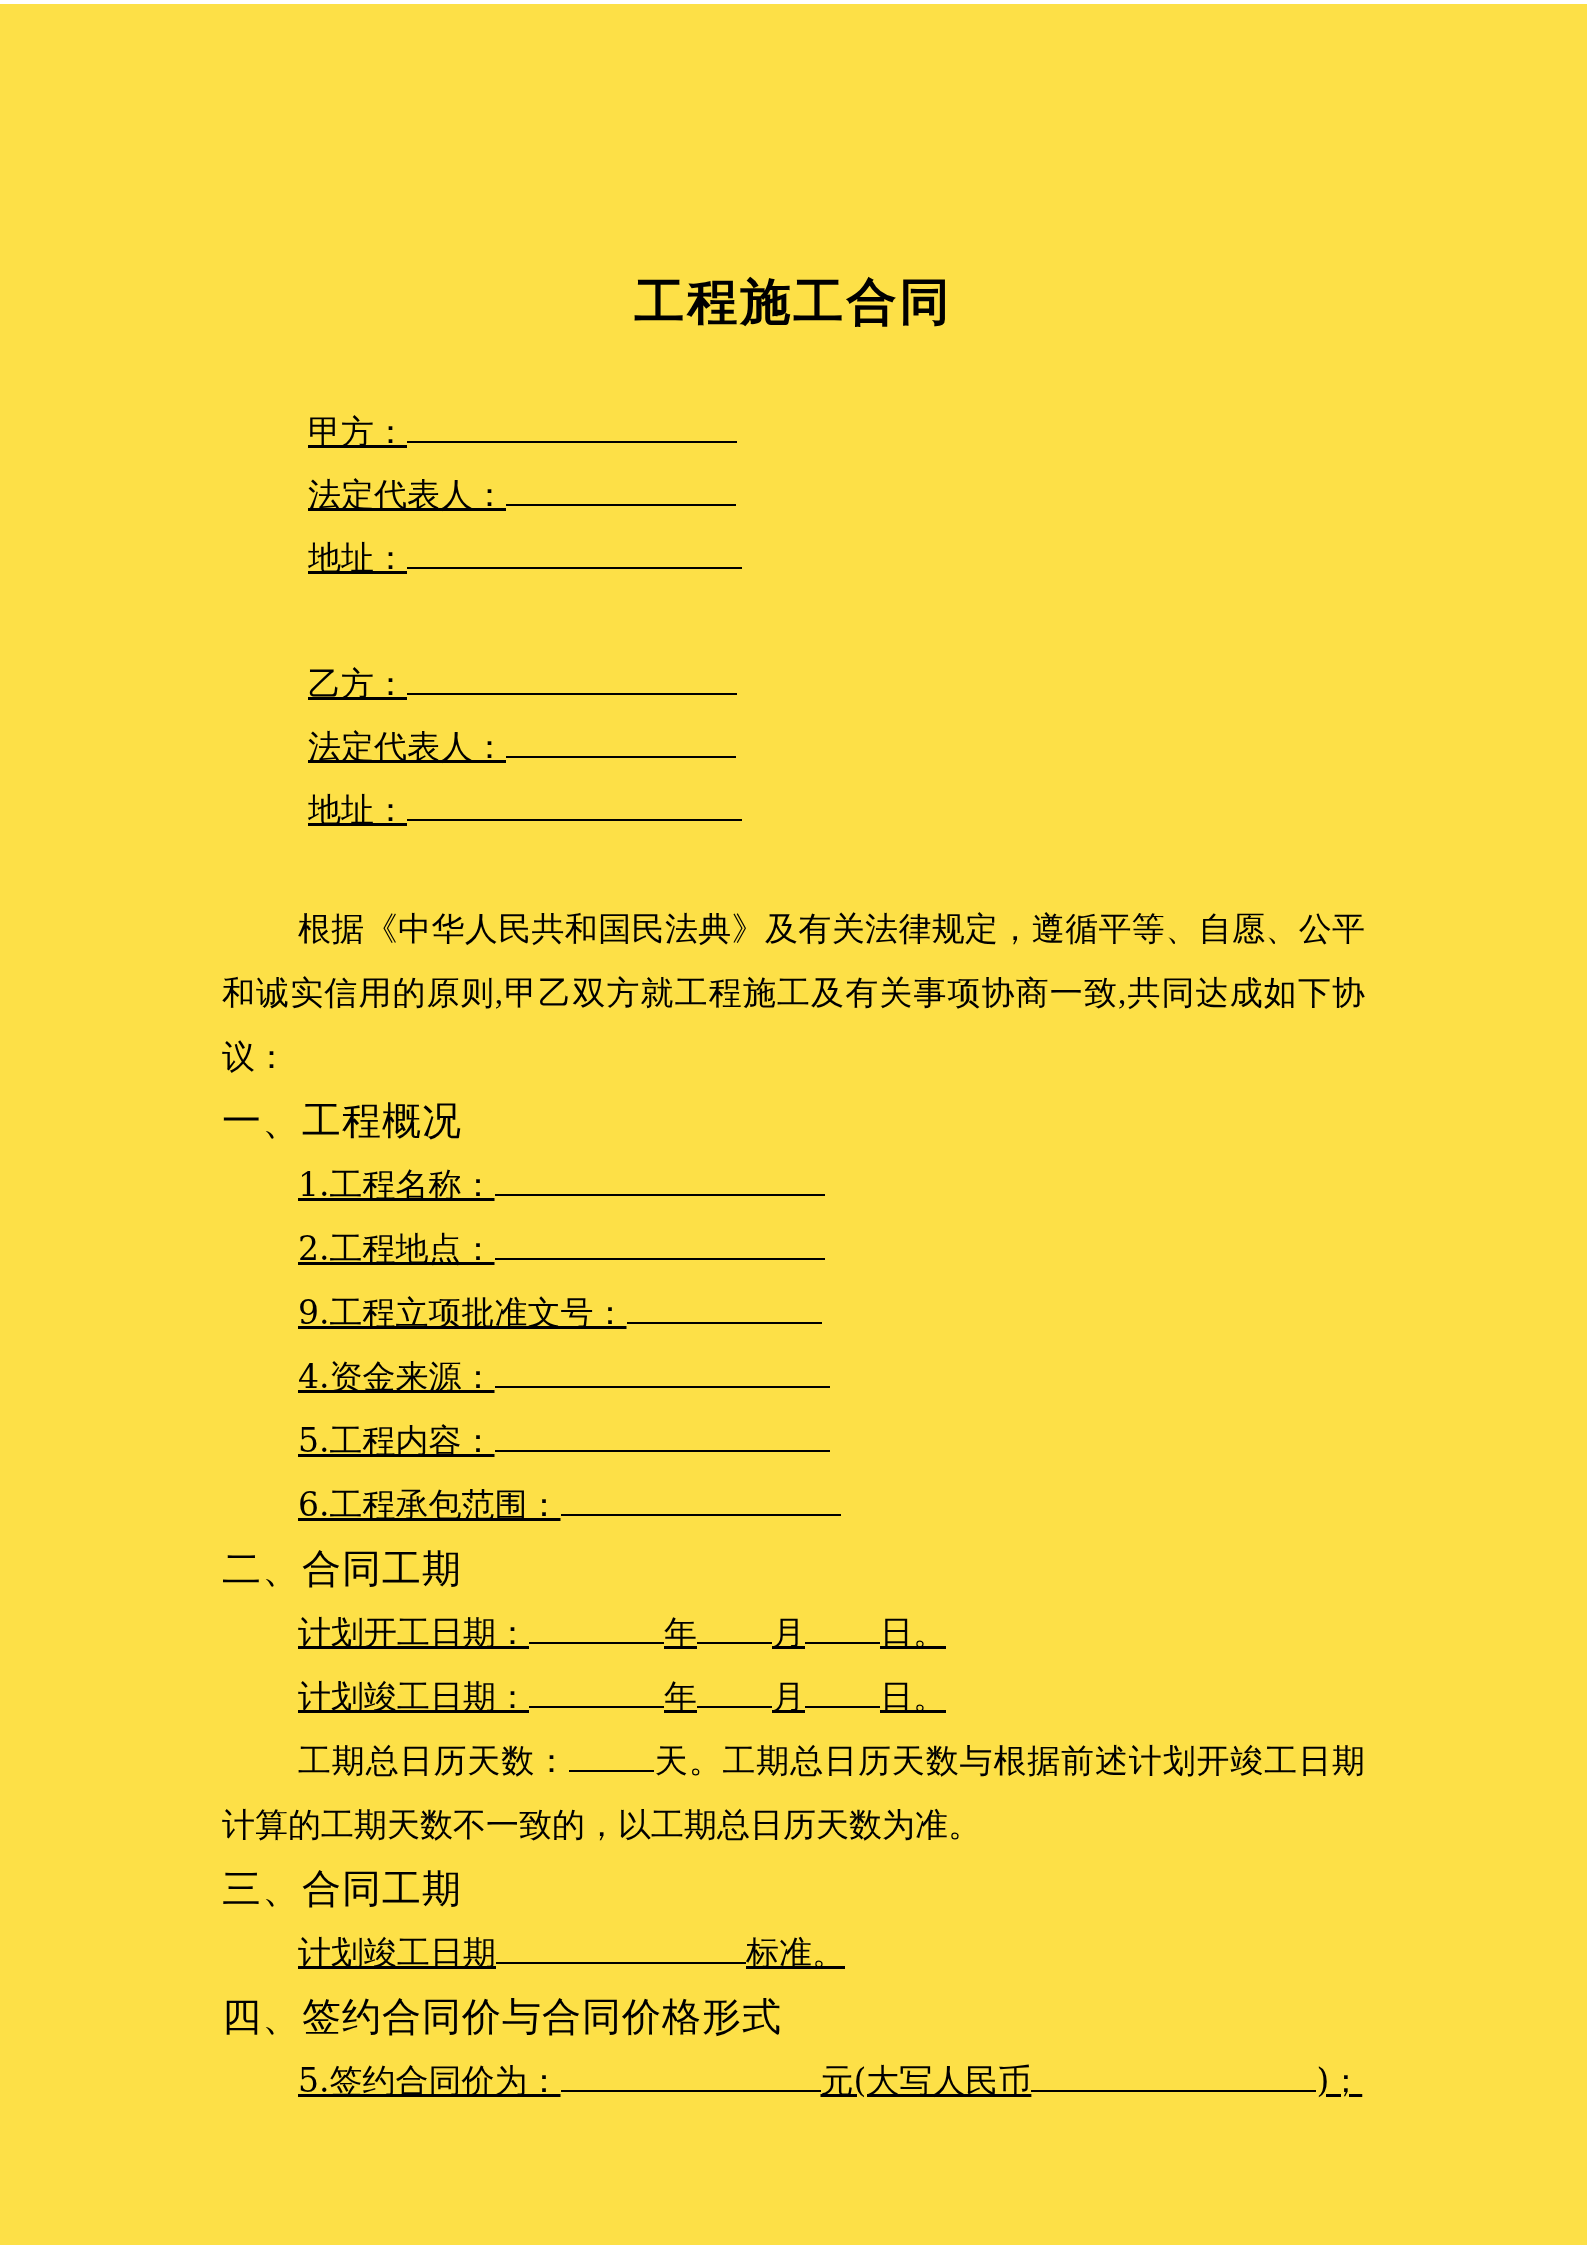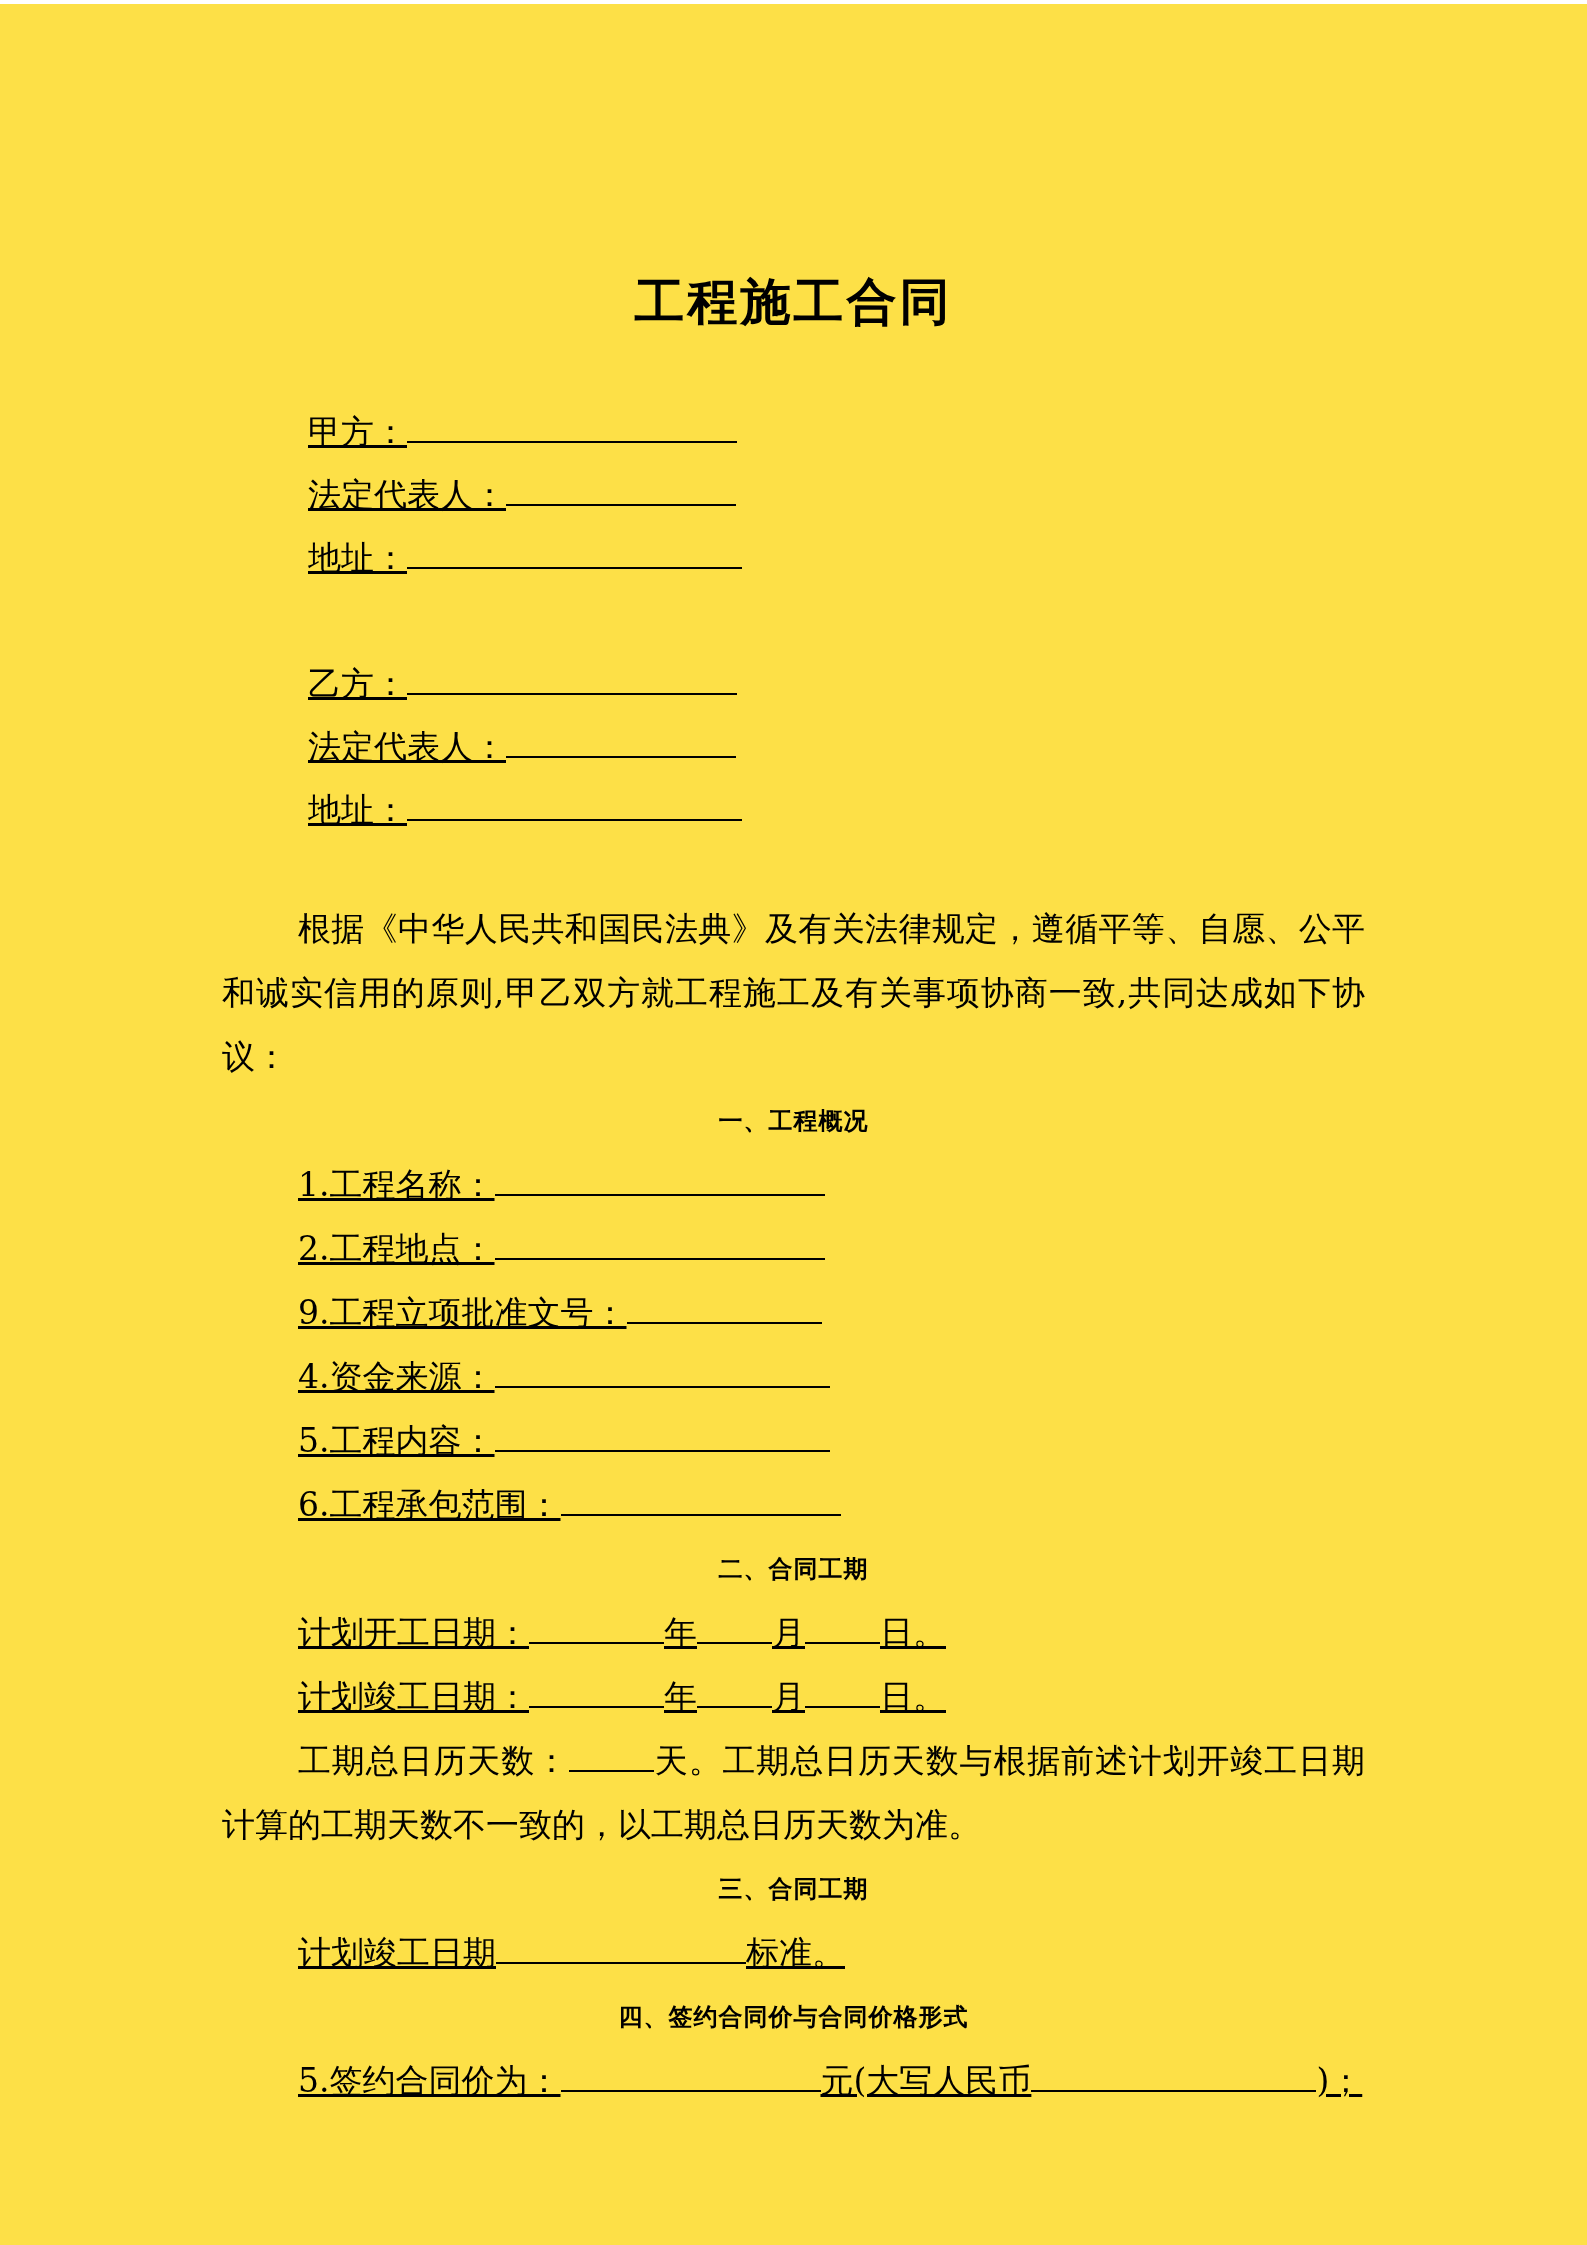--- a/index.html
+++ b/index.html
@@ -41,30 +41,29 @@
     white-space: nowrap;
     text-decoration: underline;
   }
   .indent { padding-left: 76px; }
   .para {
     margin: 0;
     line-height: 64px;
     text-align: justify;
     text-indent: 76px;
   }
-  .preamble { margin-top: 56px; }
+  .preamble { margin-top: 56px; font-family: Liberation Serif, serif; }
   .sec-heading {
     margin: 0;
     height: 64px;
     line-height: 64px;
-    font-size: 24px;
-    font-weight: bold;
+    font-size: 39px;
+    font-weight: normal;
     letter-spacing: 1px;
     font-family: "Liberation Sans", "DejaVu Sans", sans-serif;
-    text-align: center;
   }
   .fill {
     display: inline-block;
     height: 0;
     border-bottom: 2px solid #000000;
     vertical-align: baseline;
   }
   .w330 { width: 330px; }
   .w230 { width: 230px; }
   .w335 { width: 335px; }

